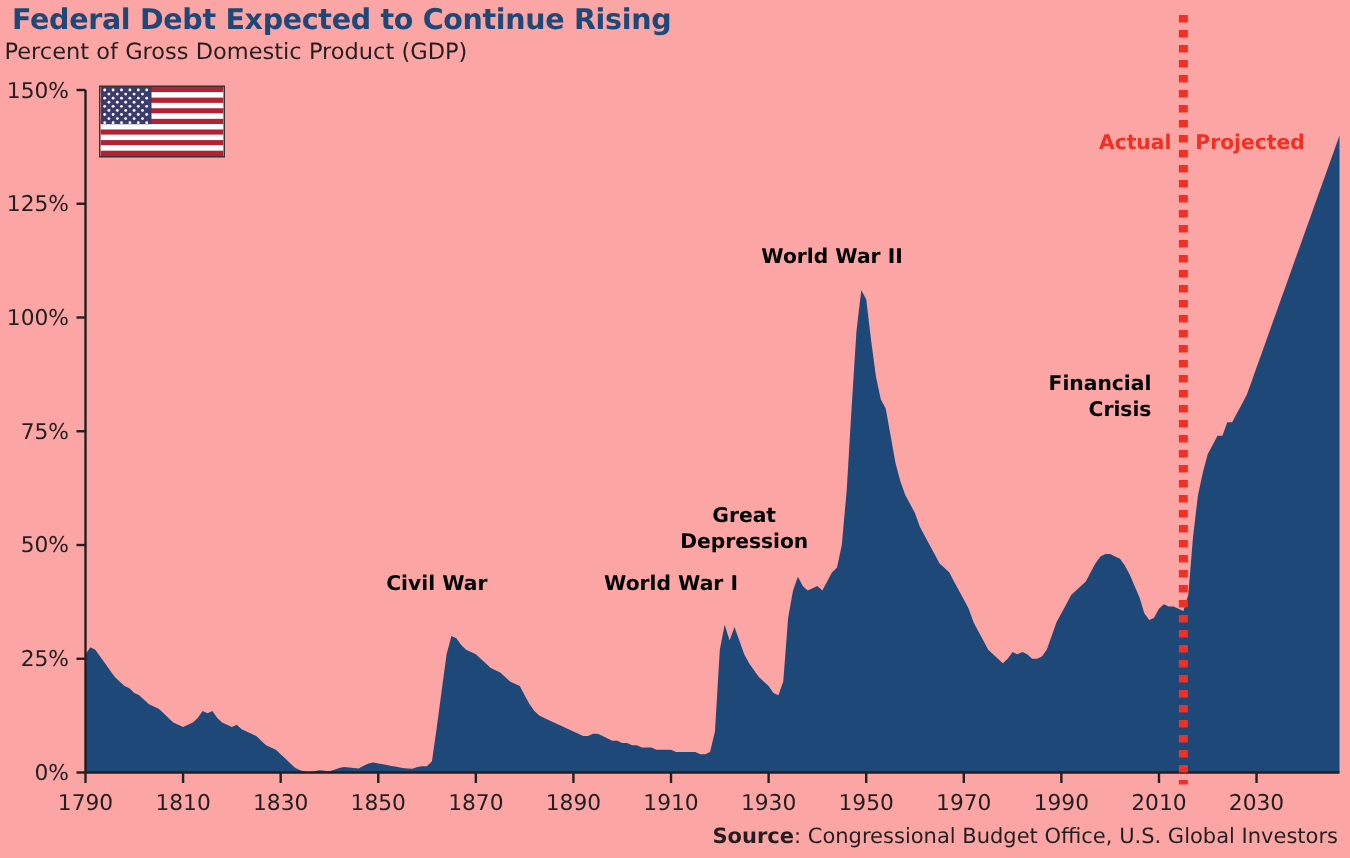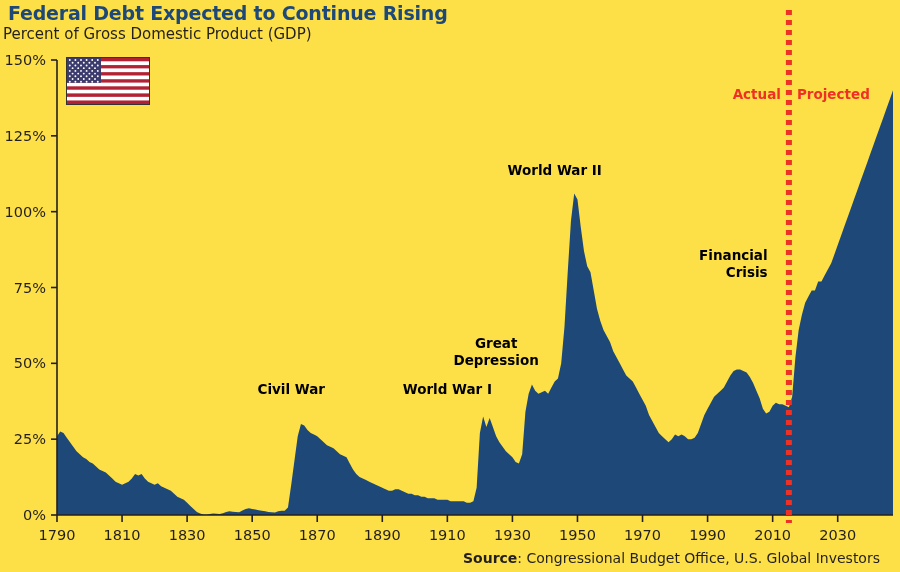--- a/index.html
+++ b/index.html
@@ -11,21 +11,21 @@
     width: 900px;
     height: 572px;
     font-family: "DejaVu Sans", "Liberation Sans", sans-serif;
     overflow: hidden;
     position: relative;
   }
   #root {
     position: relative;
     width: 900px;
     height: 572px;
-    background: #fde047;
+    background: #fca5a5;
     text-align: center;
   }
   .title {
     position: absolute;
     left: 8px;
     top: 2px;
     font-size: 19px;
     font-weight: bold;
     color: #1d4878;
     letter-spacing: -0.2px;
@@ -74,21 +74,21 @@
     font-family: "DejaVu Sans", "Liberation Sans", sans-serif;
   }
   .annot-red {
     font-size: 13.5px;
     font-weight: bold;
     fill: #ee3124;
     font-family: "DejaVu Sans", "Liberation Sans", sans-serif;
   }
   .source {
     position: absolute;
-    right: 20px;
+    right: 8px;
     bottom: 6px;
     font-size: 14px;
     color: #231f20;
     white-space: nowrap;
   }
   .source b { font-weight: bold; }
 </style>
 </head>
 <body>
 

